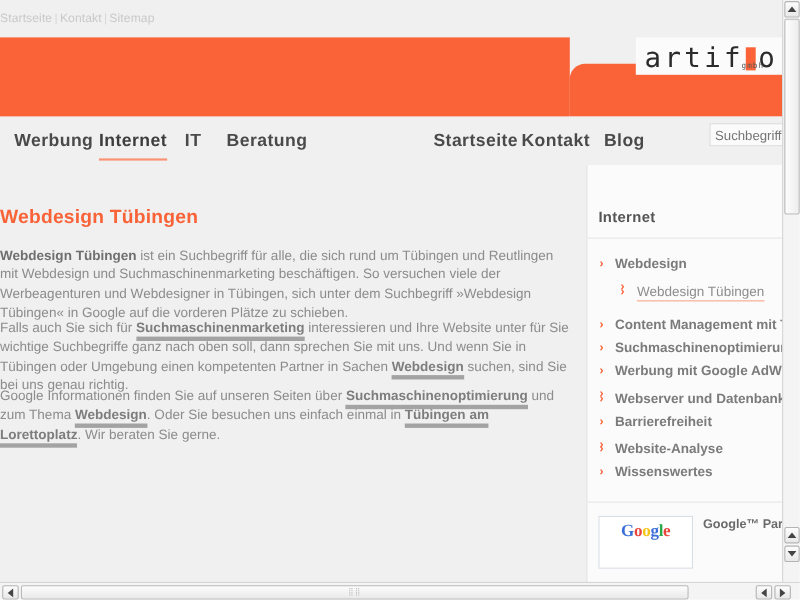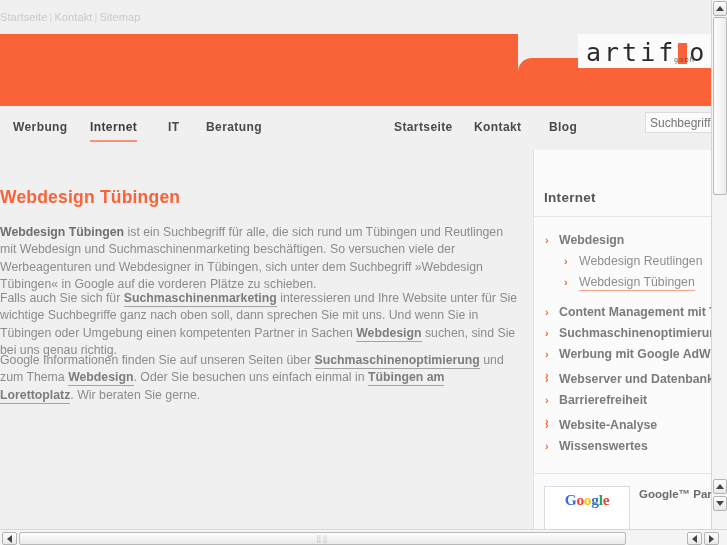--- a/index.html
+++ b/index.html
@@ -108,21 +108,21 @@
   
   .nav {
     position: absolute;
     left: 0; top: 106px;
     width: 980px; height: 44px;
     background: #f0f0f0;
   }
   .nav-item {
     position: absolute;
     top: 14px;
-    font-size: 12px;
+    font-size: 16px;
     font-weight: bold;
     color: #4a4a4a;
     letter-spacing: 0.4px;
     white-space: nowrap;
     padding-bottom: 6px;
     cursor: pointer;
   }
   .nav-item.active { color: #3d3d3d; border-bottom: 2px solid #fb9274; }
 
   .search-box {
@@ -168,21 +168,21 @@
     width: 518px;
     font-size: 12.3px;
     line-height: 17.4px;
     color: #8c8c8c;
   }
   .para b { color: #6f6f6f; }
   .para a {
     color: #7d7d7d;
     font-weight: bold;
     text-decoration: none;
-    border-bottom: 1px solid #a3a3a3;
+    border-bottom: 4px solid #a3a3a3;
     padding-bottom: 1px;
   }
   #para1 { top: 74px; }
   #para2 { top: 140px; }
   #para3 { top: 202px; }
 
   
   .sidebar {
     position: absolute;
     left: 533px; top: 0px;
@@ -353,21 +353,21 @@
 
         <div class="para" id="para1"><b>Webdesign Tübingen</b><span> ist ein Suchbegriff für alle, die sich rund um Tübingen und Reutlingen mit Webdesign und Suchmaschinenmarketing beschäftigen. So versuchen viele der Werbeagenturen und Webdesigner in Tübingen, sich unter dem Suchbegriff »Webdesign Tübingen« in Google auf die vorderen Plätze zu schieben.</span></div>
         <div class="para" id="para2"><span>Falls auch Sie sich für </span><a href="#">Suchmaschinenmarketing</a><span> interessieren und Ihre Website unter für Sie wichtige Suchbegriffe ganz nach oben soll, dann sprechen Sie mit uns. Und wenn Sie in Tübingen oder Umgebung einen kompetenten Partner in Sachen </span><a href="#">Webdesign</a><span> suchen, sind Sie bei uns genau richtig.</span></div>
         <div class="para" id="para3"><span>Google Informationen finden Sie auf unseren Seiten über </span><a href="#">Suchmaschinenoptimierung</a><span> und zum Thema </span><a href="#">Webdesign</a><span>. Oder Sie besuchen uns einfach einmal in </span><a href="#">Tübingen am Lorettoplatz</a><span>. Wir beraten Sie gerne.</span></div>
       </div>
 
       <div class="sidebar">
         <div class="sidebar-head">Internet</div>
         <div class="side-list" id="side-list">
             <div class="side-item"><span class="chev">›</span><span class="lbl">Webdesign</span></div>
-            <div class="side-item sub"><span class="chev">›</span><span class="lbl">Webdesign Reutlingen</span></div>
+            <div class="side-item sub"><span class="chev">›</span></div>
             <div class="side-item sub active"><span class="chev">›</span><span class="lbl">Webdesign Tübingen</span></div>
             <div class="spacer-row"></div>
             <div class="side-item"><span class="chev">›</span><span class="lbl">Content Management mit TYPO3</span></div>
             <div class="side-item"><span class="chev">›</span><span class="lbl">Suchmaschinenoptimierung</span></div>
             <div class="side-item"><span class="chev">›</span><span class="lbl">Werbung mit Google AdWords</span></div>
             <div class="side-item"><span class="chev">›</span></div>
             <div class="side-item"><span class="chev">›</span><span class="lbl">Webserver und Datenbanken</span></div>
             <div class="side-item"><span class="chev">›</span><span class="lbl">Barrierefreiheit</span></div>
             <div class="side-item"><span class="chev">›</span></div>
             <div class="side-item"><span class="chev">›</span><span class="lbl">Website-Analyse</span></div>

